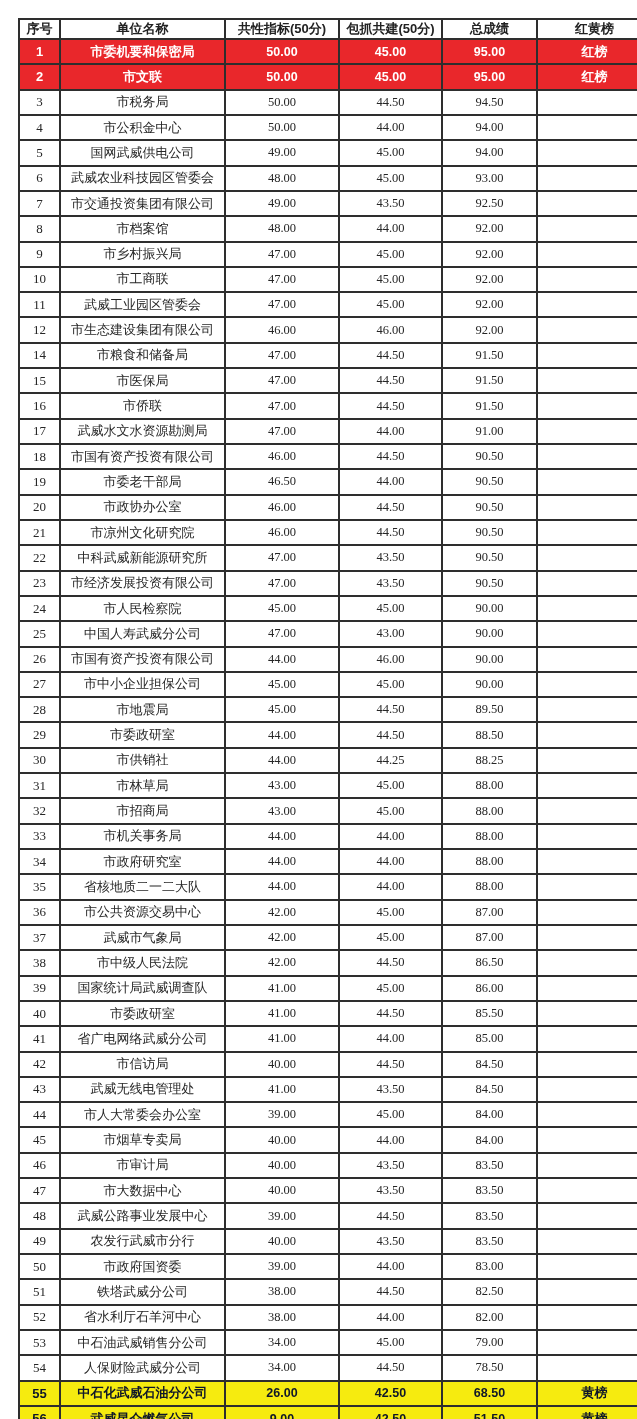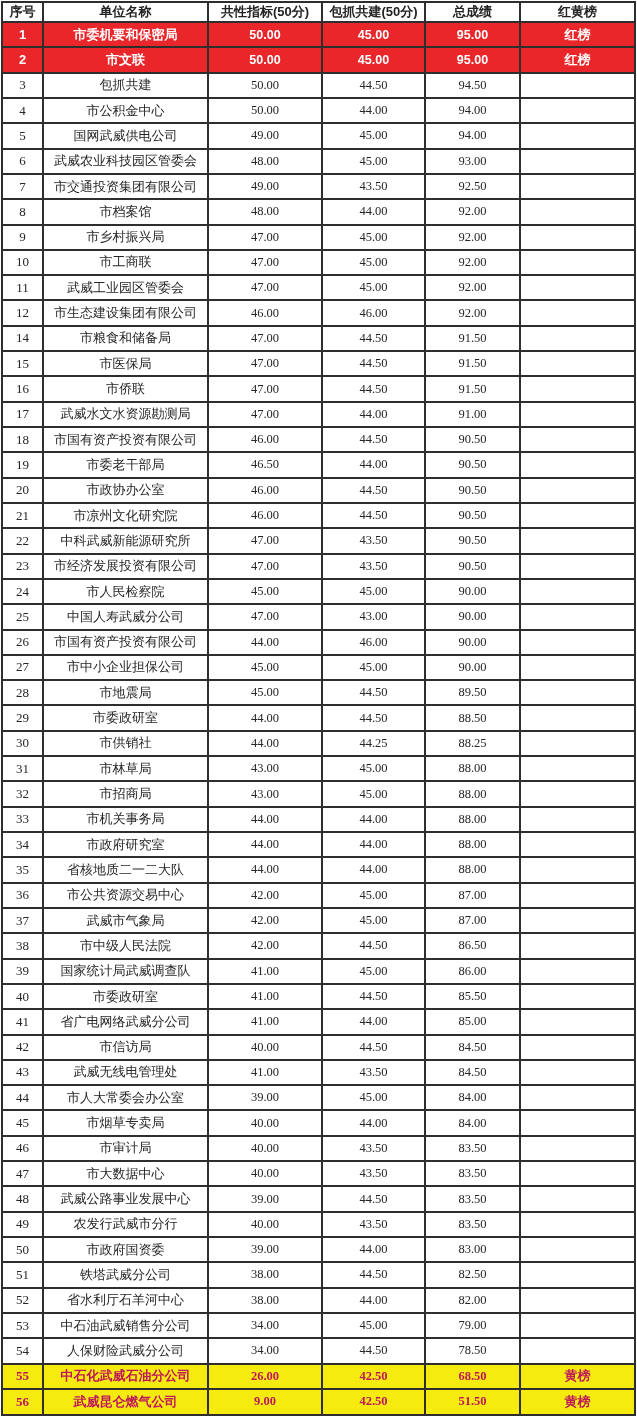--- a/index.html
+++ b/index.html
@@ -1,21 +1,21 @@
 <!DOCTYPE html>
 <html style="--red: #E9272B; --yellow: #F6EB0F;"><head>
 <meta charset="utf-8">
 <style>
   html, body { margin: 0; padding: 0; background: #ffffff; }
   .page {
     width: 637px;
     height: 1419px;
     background: #ffffff;
     box-sizing: border-box;
-    padding: 1px;
+    padding: 18px;
     font-family: "Liberation Sans", "DejaVu Sans", sans-serif;
   }
   table.rank-table {
     width: 633px;
     height: 1415px;
     border-collapse: collapse;
     table-layout: fixed;
   }
   .rank-table th, .rank-table td {
     border: 2px solid #2e2e2e;
@@ -43,22 +43,22 @@
   .rank-table td.num { font-size: 12.5px; }
   
   tr.red td {
     background: var(--red, #E9272B);
     color: #ffffff;
     font-family: "Liberation Sans", "DejaVu Sans", sans-serif;
     font-weight: 700;
   }
   tr.yellow td {
     background: var(--yellow, #F6EB0F);
-    color: #be185d;
-    font-family: Liberation Serif, serif;
+    color: #0f172a;
+    font-family: Liberation Sans, sans-serif;
     font-weight: 700;
   }
 </style>
 </head>
 <body>
 
 <div class="page">
   <table class="rank-table">
     <colgroup>
       <col style="width:41px">
@@ -90,21 +90,21 @@
         <tr class="red">
     <td>2</td>
     <td>市文联</td>
     <td class="num">50.00</td>
     <td class="num">45.00</td>
     <td class="num">95.00</td>
     <td>红榜</td>
   </tr>
         <tr>
     <td>3</td>
-    <td>包抓共建</td>
+    <td>市税务局</td>
     <td class="num">50.00</td>
     <td class="num">44.50</td>
     <td class="num">94.50</td>
     <td></td>
   </tr>
         <tr>
     <td>4</td>
     <td>市公积金中心</td>
     <td class="num">50.00</td>
     <td class="num">44.00</td>

